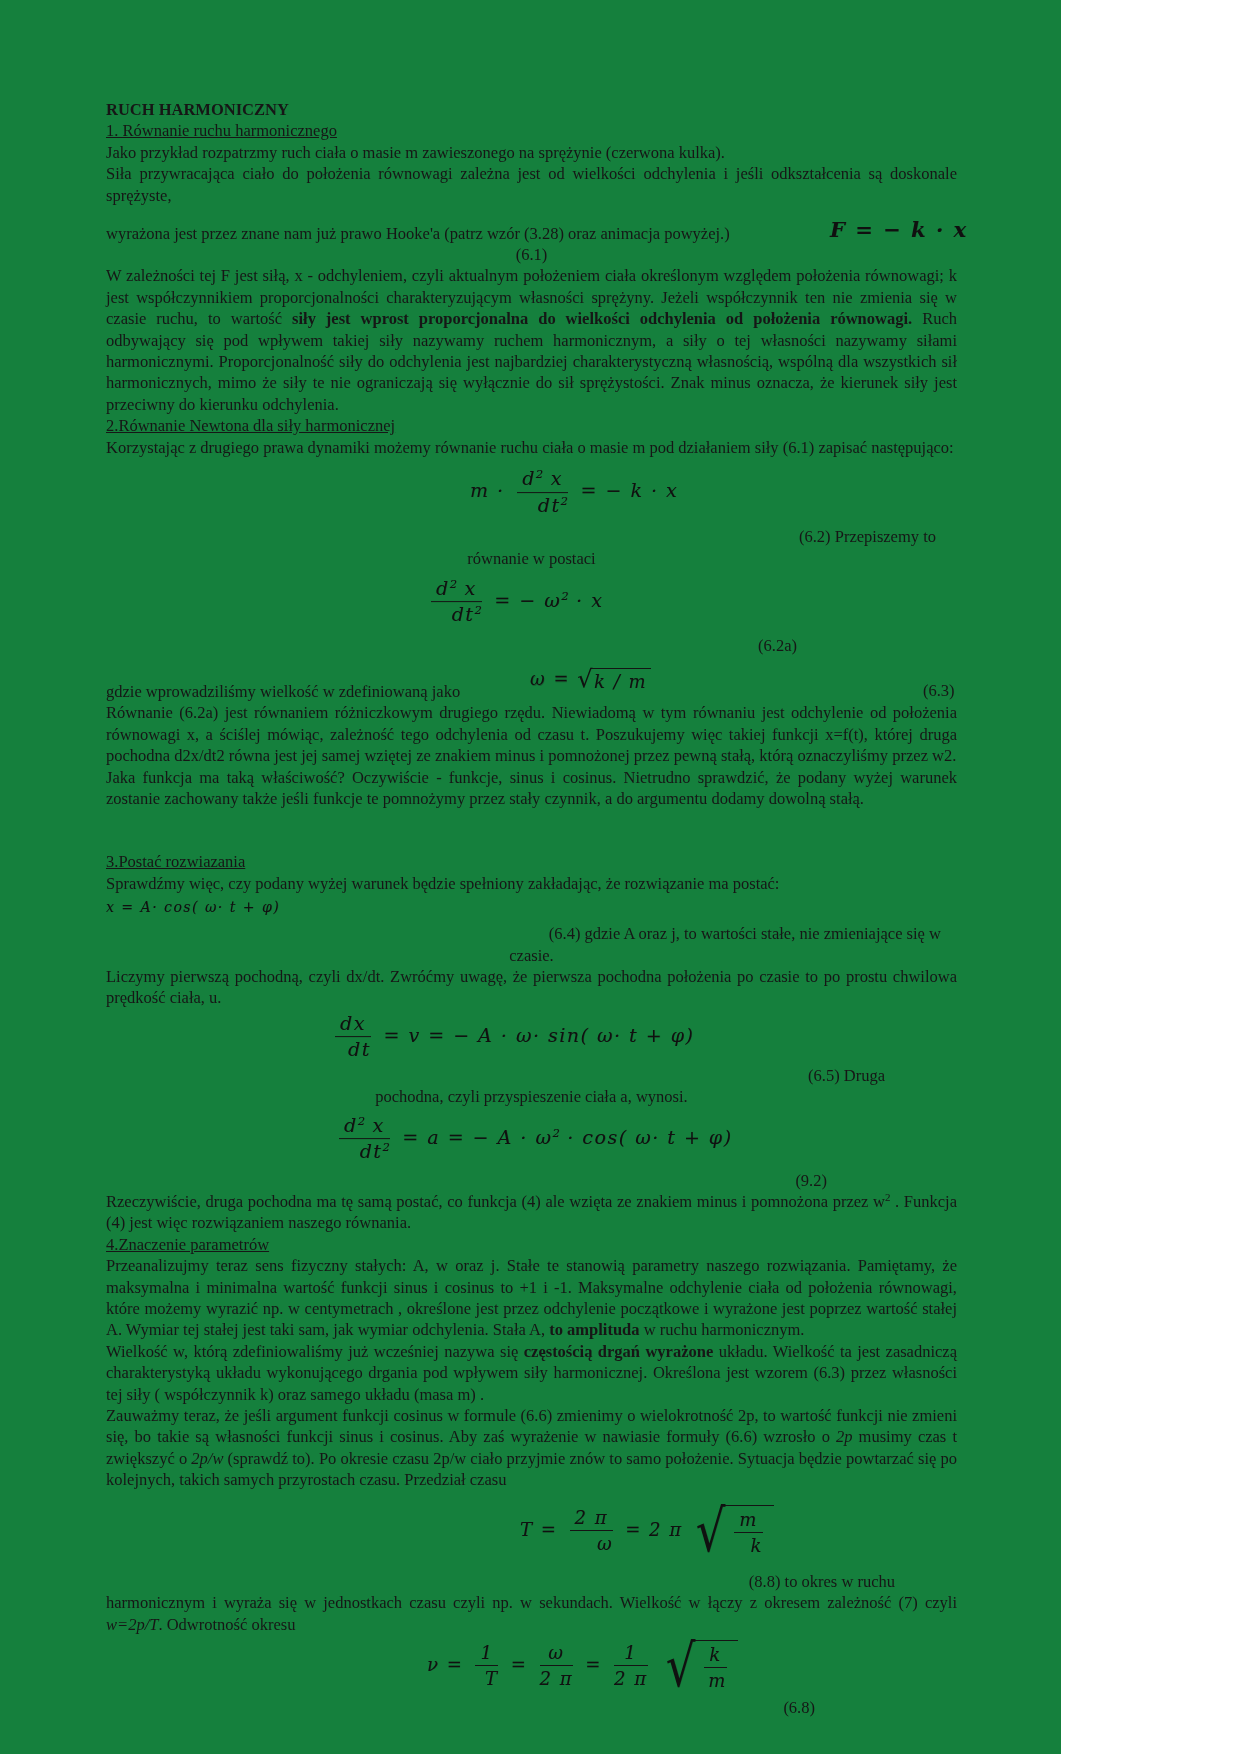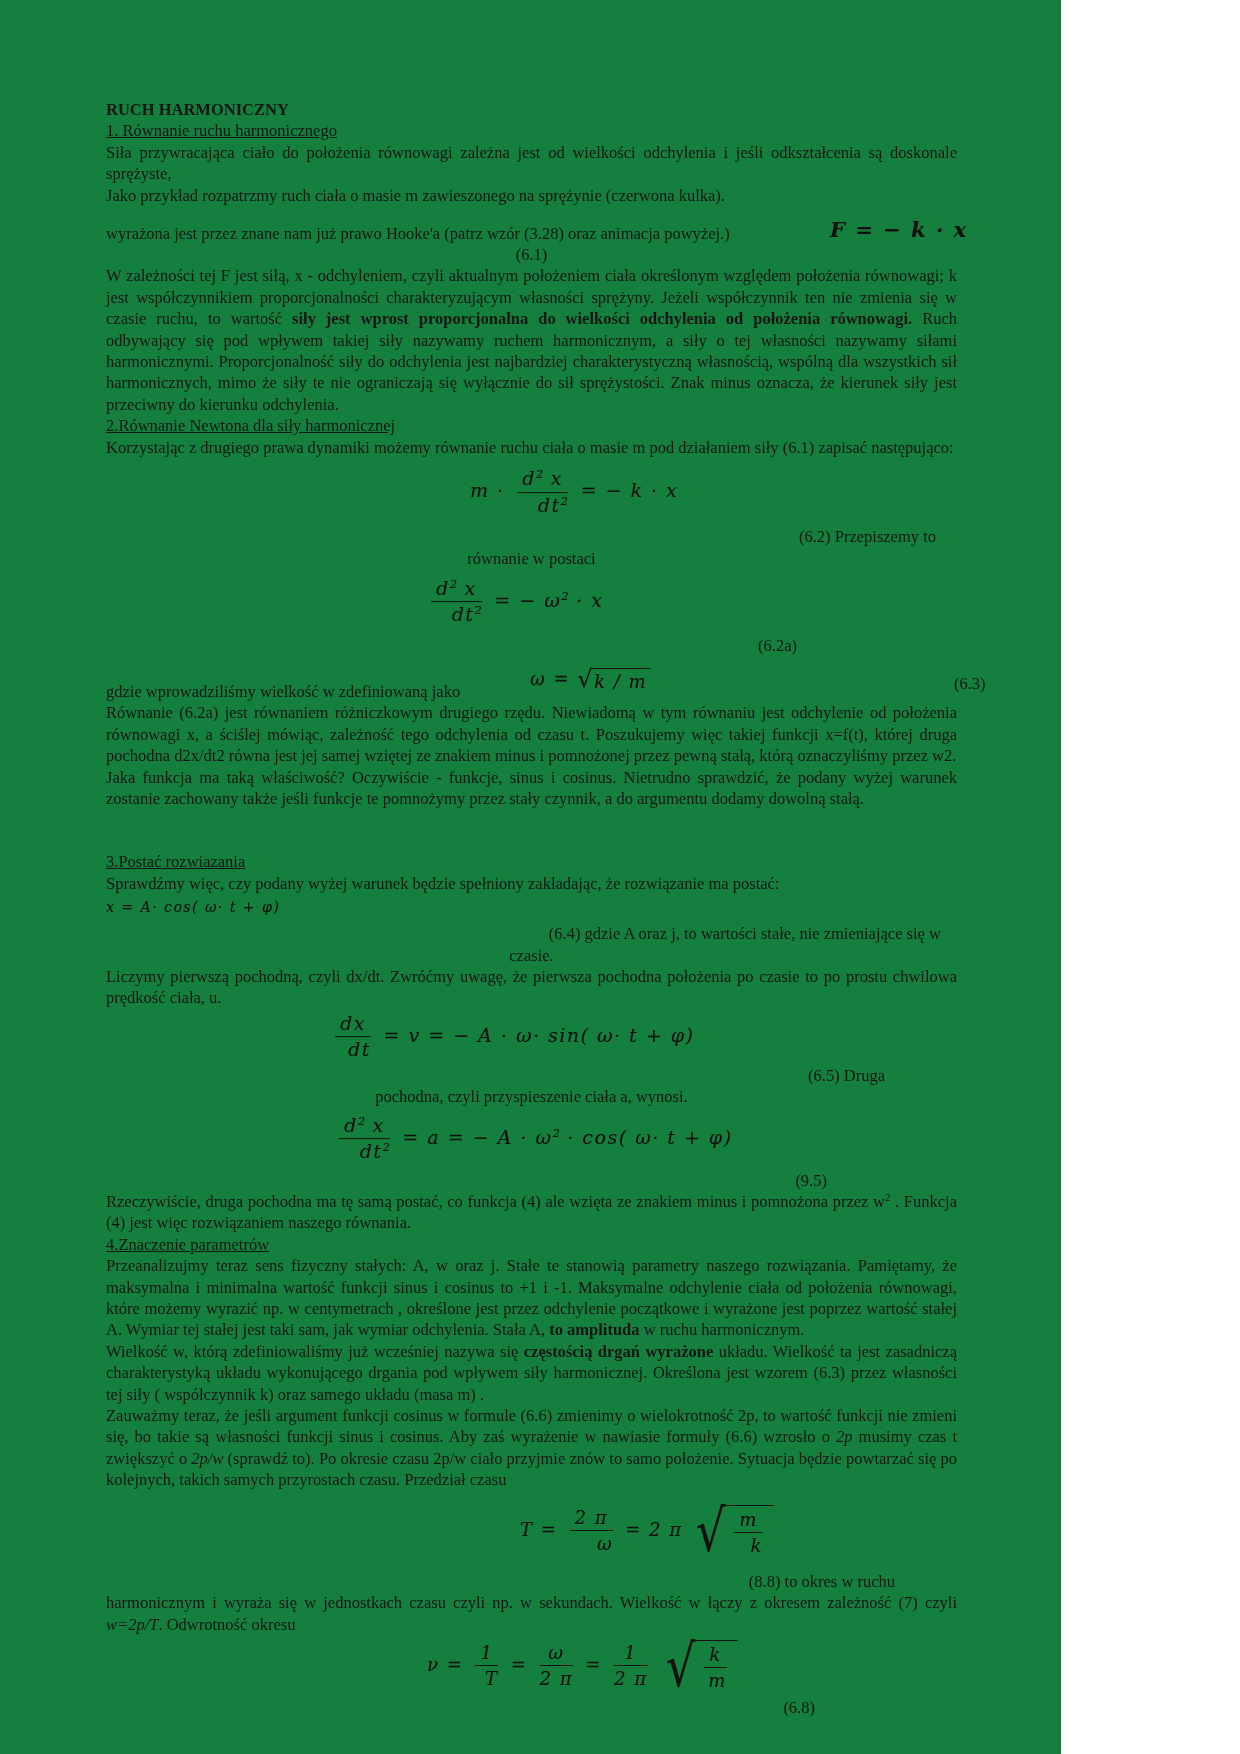--- a/index.html
+++ b/index.html
@@ -52,42 +52,42 @@
   .sqrt .rad{border-top:1.4px solid #141414;padding:2px 4px 0 2px;}
   .bigsqrt{display:inline-flex;align-items:center;vertical-align:middle;margin-left:2px;}
   .bigsqrt .rsign{font-style:normal;font-size:58px;line-height:1;font-weight:200;margin-right:-5px;transform:scaleX(0.8);}
   .bigsqrt .rad{border-top:1.5px solid #141414;padding:3px 6px 0 4px;}
 
   .hookerow{position:relative;height:38px;display:flex;align-items:flex-end;}
   .hookerow .formula{position:absolute;left:724px;bottom:4px;font-size:21px;font-weight:600;}
   .omegarow{position:relative;height:46px;}
   .omegarow .t1{position:absolute;left:0;bottom:0;}
   .omegarow .formula{position:absolute;left:424px;bottom:10px;font-size:18px;}
-  .omegarow .eqnum{position:absolute;left:817px;bottom:8px;margin-left:31px;}
+  .omegarow .eqnum{position:absolute;left:817px;bottom:1px;}
 
   .fb62{height:68px;}   .f62{left:364px;}
   .fb62a{height:66px;}  .f62a{left:320px;}
   .fb65{height:56px;}   .f65{left:224px;}
   .fb66{height:62px;}   .f66{left:228px;}
   .fb67{height:80px;}   .f67{left:414px;font-size:18px;}
   .fb68{height:62px;}   .f68{left:321px;font-size:18px;}
   .f64line{height:26px;margin:2px 0 1px;}
   .h3gap{margin-top:42px;}
 </style>
 </head>
 <body>
 
 <div class="page">
 
   <div class="title">RUCH HARMONICZNY</div>
 
   <div class="hd">1. Równanie ruchu harmonicznego</div>
 
+  <p>Jako przykład rozpatrzmy ruch ciała o masie m zawieszonego na sprężynie (czerwona kulka).</p>
   <p>Siła przywracająca ciało do położenia równowagi zależna jest od wielkości odchylenia i jeśli odkształcenia są doskonale sprężyste,</p>
-  <p>Jako przykład rozpatrzmy ruch ciała o masie m zawieszonego na sprężynie (czerwona kulka).</p>
 
   <div class="hookerow">
     <span>wyrażona jest przez znane nam już prawo Hooke'a  (patrz wzór (3.28) oraz animacja powyżej.)</span>
     <span class="formula">
       <span>F = − k · x</span>
     </span>
   </div>
   <p class="left">(6.1)</p>
 
   <p><span>W zależności tej F jest siłą, x - odchyleniem, czyli aktualnym położeniem ciała określonym względem położenia równowagi; k jest współczynnikiem proporcjonalności charakteryzującym własności sprężyny. Jeżeli współczynnik ten nie zmienia się w czasie ruchu, to wartość </span><span class="b">siły jest wprost proporcjonalna do wielkości odchylenia od położenia równowagi.</span><span> Ruch odbywający się pod wpływem takiej siły nazywamy ruchem harmonicznym, a siły o tej własności nazywamy siłami harmonicznymi. Proporcjonalność siły do odchylenia jest najbardziej charakterystyczną własnością, wspólną dla wszystkich sił harmonicznych, mimo że siły te nie ograniczają się wyłącznie do sił sprężystości. Znak minus oznacza, że kierunek siły jest przeciwny do kierunku odchylenia.</span></p>
@@ -158,21 +158,21 @@
 
   <div class="fblock fb66">
     <span class="formula fsz f66">
       <span class="frac">
         <span class="num"><span>d</span><sup class="s">2</sup><span> x</span></span>
         <span class="den"><span>dt</span><sup class="s">2</sup></span>
       </span>
       <span><span>= a = − A · ω</span><sup class="s">2</sup><span> · cos( ω· t + φ)</span></span>
     </span>
   </div>
-  <p class="eqr pr130">(9.5)</p>
+  <p class="eqr pr130">(9.2)</p>
 
   <p><span>Rzeczywiście, druga pochodna ma tę samą postać, co funkcja (4) ale wzięta ze znakiem minus i pomnożona przez w</span><sup class="tsup">2</sup><span> . Funkcja (4) jest więc rozwiązaniem naszego równania.</span></p>
 
   <div class="hd">4.Znaczenie parametrów</div>
 
   <p><span>Przeanalizujmy teraz sens fizyczny stałych: A, w oraz j. Stałe te stanowią parametry naszego rozwiązania. Pamiętamy, że maksymalna i minimalna wartość funkcji sinus i cosinus to +1 i -1. Maksymalne odchylenie  ciała od położenia równowagi, które możemy wyrazić np. w centymetrach , określone jest przez odchylenie początkowe i wyrażone jest poprzez wartość stałej A. Wymiar tej stałej jest taki sam, jak wymiar odchylenia. Stała A, </span><span class="b">to amplituda</span><span> w ruchu harmonicznym.</span></p>
 
   <p><span>Wielkość w,  którą zdefiniowaliśmy już wcześniej nazywa się </span><span class="b">częstością drgań wyrażone</span><span> układu. Wielkość ta jest zasadniczą charakterystyką układu wykonującego drgania pod wpływem siły harmonicznej. Określona jest wzorem (6.3) przez własności tej siły ( współczynnik k) oraz samego układu (masa m) .</span></p>
 
   <p><span>Zauważmy teraz, że jeśli argument funkcji cosinus w formule (6.6) zmienimy o wielokrotność 2p, to wartość funkcji nie zmieni się, bo takie są własności funkcji  sinus i cosinus. Aby zaś wyrażenie w nawiasie formuły (6.6) wzrosło o </span><span class="i">2p</span><span> musimy czas  t zwiększyć o </span><span class="i">2p/w</span><span> (sprawdź to). Po okresie czasu  2p/w  ciało przyjmie znów to samo położenie. Sytuacja będzie powtarzać się po kolejnych, takich samych przyrostach czasu. Przedział czasu</span></p>

